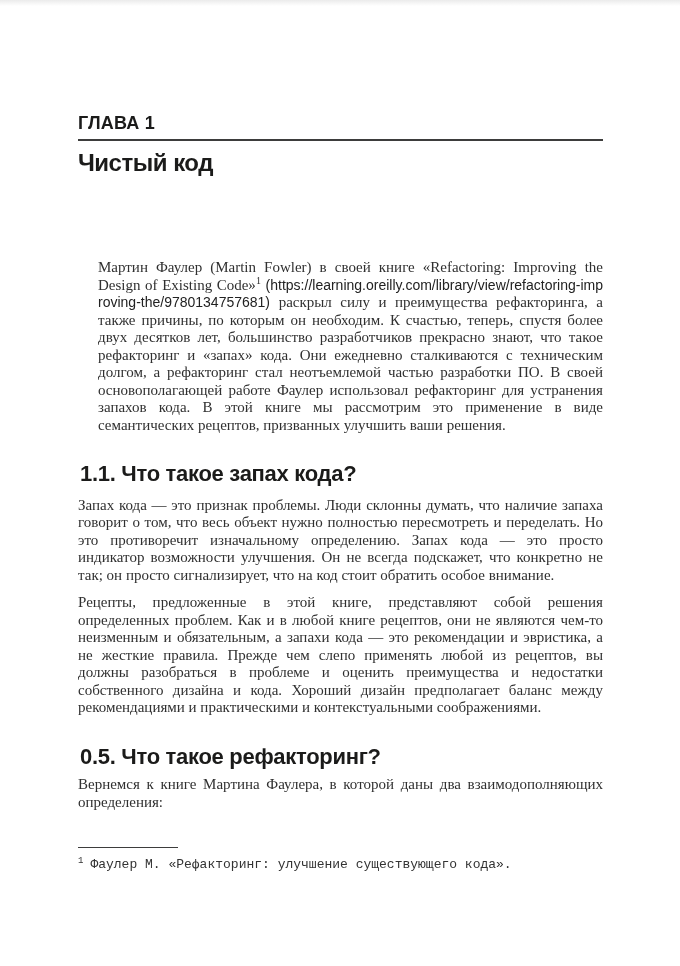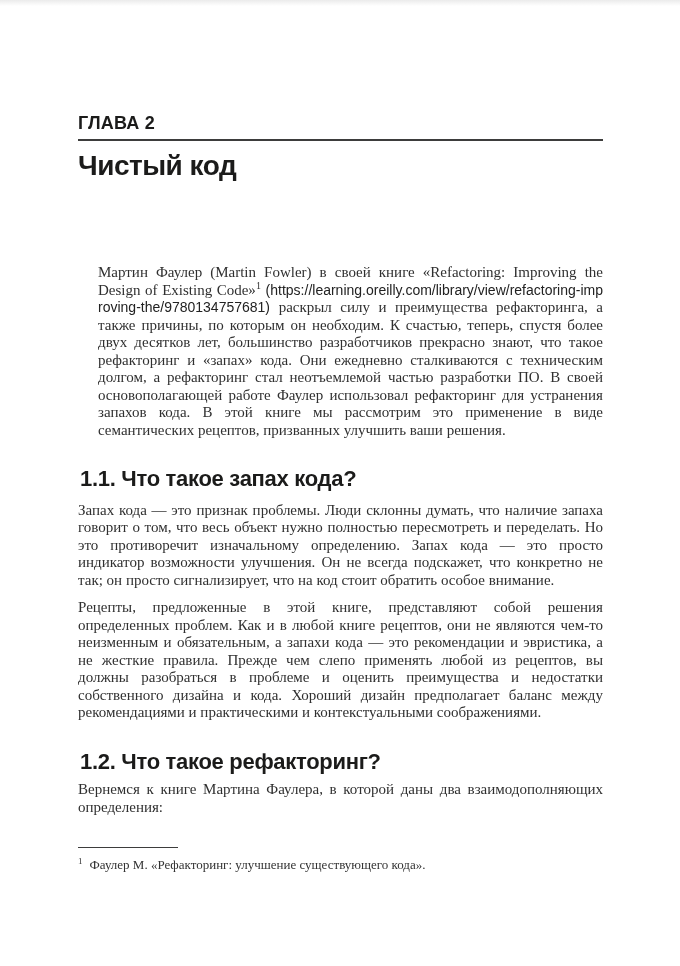--- a/index.html
+++ b/index.html
@@ -40,21 +40,21 @@
   .chapter-rule {
     margin-top: 4px;
     border: none;
     border-top: 2px solid #3d3d3c;
     height: 0;
   }
   .chapter-title {
     margin: 5px 0 0 0;
     font-family: "Liberation Sans", "DejaVu Sans", sans-serif;
     font-weight: 700;
-    font-size: 28px;
+    font-size: 24px;
     line-height: 1.2;
     letter-spacing: -0.5px;
     color: #1b1b1a;
   }
   p.body-par {
     margin: 0;
     font-size: 15px;
     line-height: 17.5px;
     color: #303030;
     text-align: justify;
@@ -80,20 +80,21 @@
   sup.note-ref {
     font-size: 10px;
     line-height: 0;
     vertical-align: super;
   }
   .footnote-block {
     position: absolute;
     left: 78px;
     top: 847px;
     width: 525px;
+    font-family: Liberation Mono, monospace;
   }
   .footnote-rule {
     border: none;
     border-top: 1.5px solid #3d3d3c;
     width: 100px;
     margin: 0;
   }
   .footnote-text {
     margin: 5px 0 0 0;
     font-size: 13px;
@@ -104,35 +105,35 @@
     font-size: 9px;
     margin-right: 7px;
   }
 </style>
 </head>
 <body>
 
 <div class="page">
   <div class="content">
 
-    <div class="chapter-label">ГЛАВА 2</div>
+    <div class="chapter-label">ГЛАВА 1</div>
 
     <hr class="chapter-rule">
 
     <h1 class="chapter-title">Чистый код</h1>
 
     <p class="body-par intro-par"><span>Мартин Фаулер (Martin Fowler) в своей книге «Refactoring: Improving the Design of Existing Code»</span><sup class="note-ref">1</sup><span class="url-text"> (https://learning.oreilly.com/library/view/refactoring-improving-the/9780134757681) </span><span>раскрыл силу и преимущества рефакторинга, а также причины, по которым он необходим. К счастью, теперь, спустя более двух десятков лет, большинство разработчиков прекрасно знают, что такое рефакторинг и «запах» кода. Они ежедневно сталкиваются с техническим долгом, а рефакторинг стал неотъемлемой частью разработки ПО. В своей основополагающей работе Фаулер использовал рефакторинг для устранения запахов кода. В этой книге мы рассмотрим это применение в виде семантических рецептов, призванных улучшить ваши решения.</span></p>
 
     <h2 class="section-heading">1.1. Что такое запах кода?</h2>
 
     <p class="body-par">Запах кода — это признак проблемы. Люди склонны думать, что наличие запаха говорит о том, что весь объект нужно полностью пересмотреть и переделать. Но это противоречит изначальному определению. Запах кода — это просто индикатор возможности улучшения. Он не всегда подскажет, что конкретно не так; он просто сигнализирует, что на код стоит обратить особое внимание.</p>
 
     <p class="body-par">Рецепты, предложенные в этой книге, представляют собой решения определенных проблем. Как и в любой книге рецептов, они не являются чем-то неизменным и обязательным, а запахи кода — это рекомендации и эвристика, а не жесткие правила. Прежде чем слепо применять любой из рецептов, вы должны разобраться в проблеме и оценить преимущества и недостатки собственного дизайна и кода. Хороший дизайн предполагает баланс между рекомендациями и практическими и контекстуальными соображениями.</p>
 
-    <h2 class="section-heading second">1.2. Что такое рефакторинг?</h2>
+    <h2 class="section-heading second">0.5. Что такое рефакторинг?</h2>
 
     <p class="body-par">Вернемся к книге Мартина Фаулера, в которой даны два взаимодополняющих определения:</p>
 
   </div>
 
   <div class="footnote-block">
     <hr class="footnote-rule">
     <p class="footnote-text"><sup>1</sup><span>Фаулер М. «Рефакторинг: улучшение существующего кода».</span></p>
   </div>
 </div>

